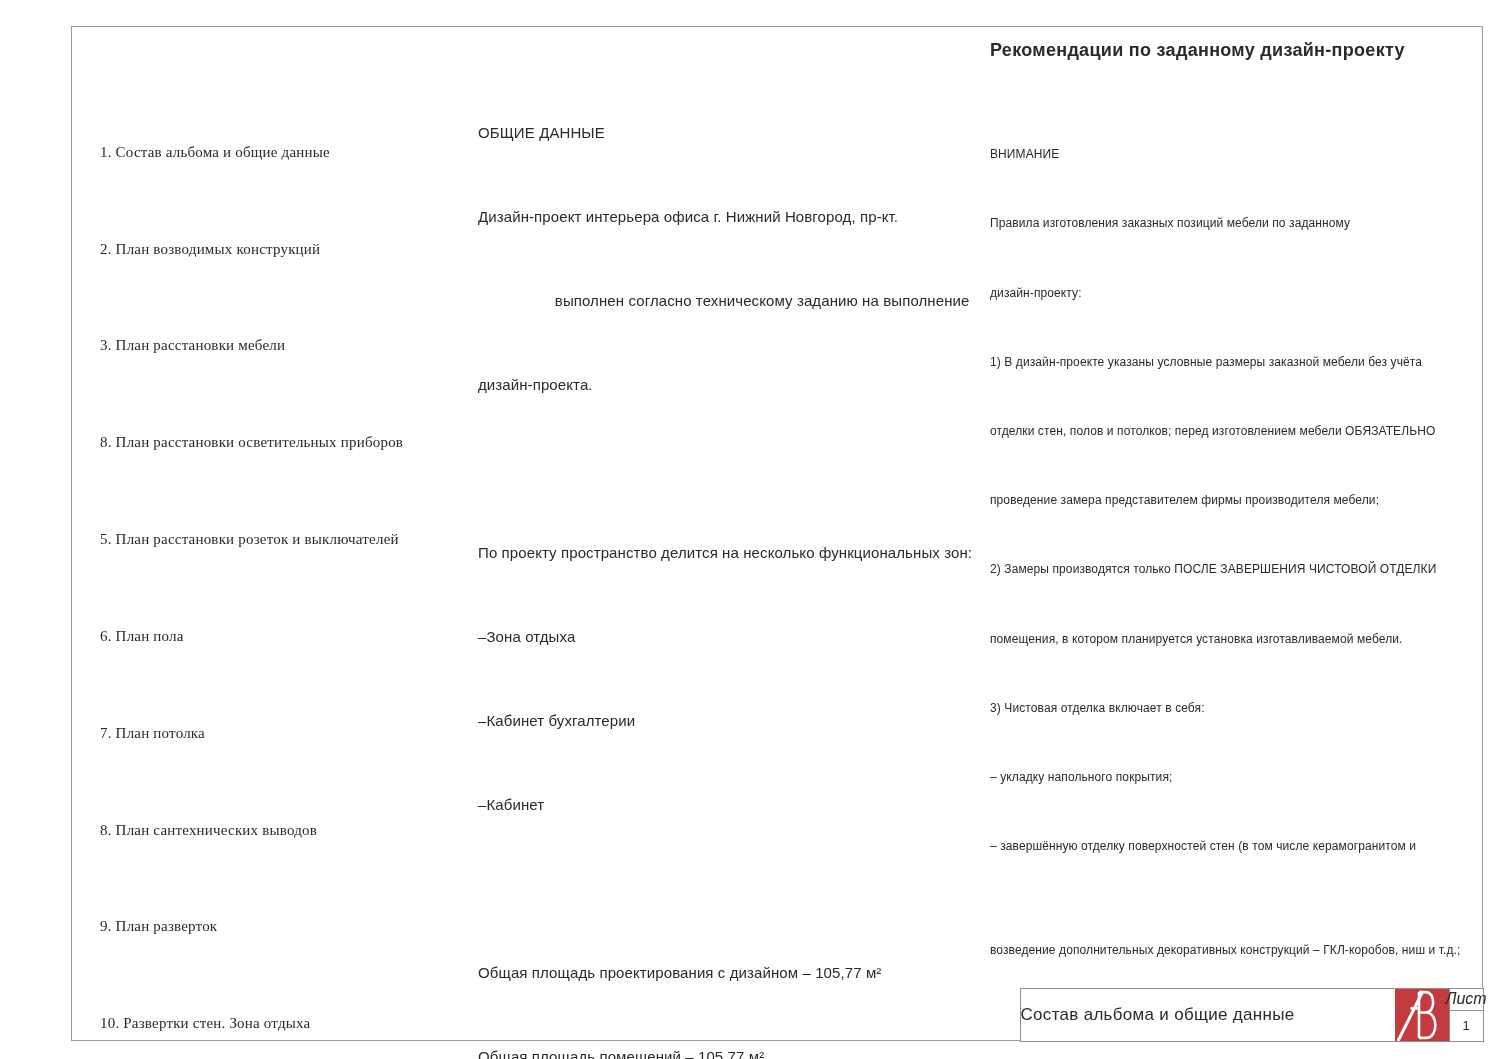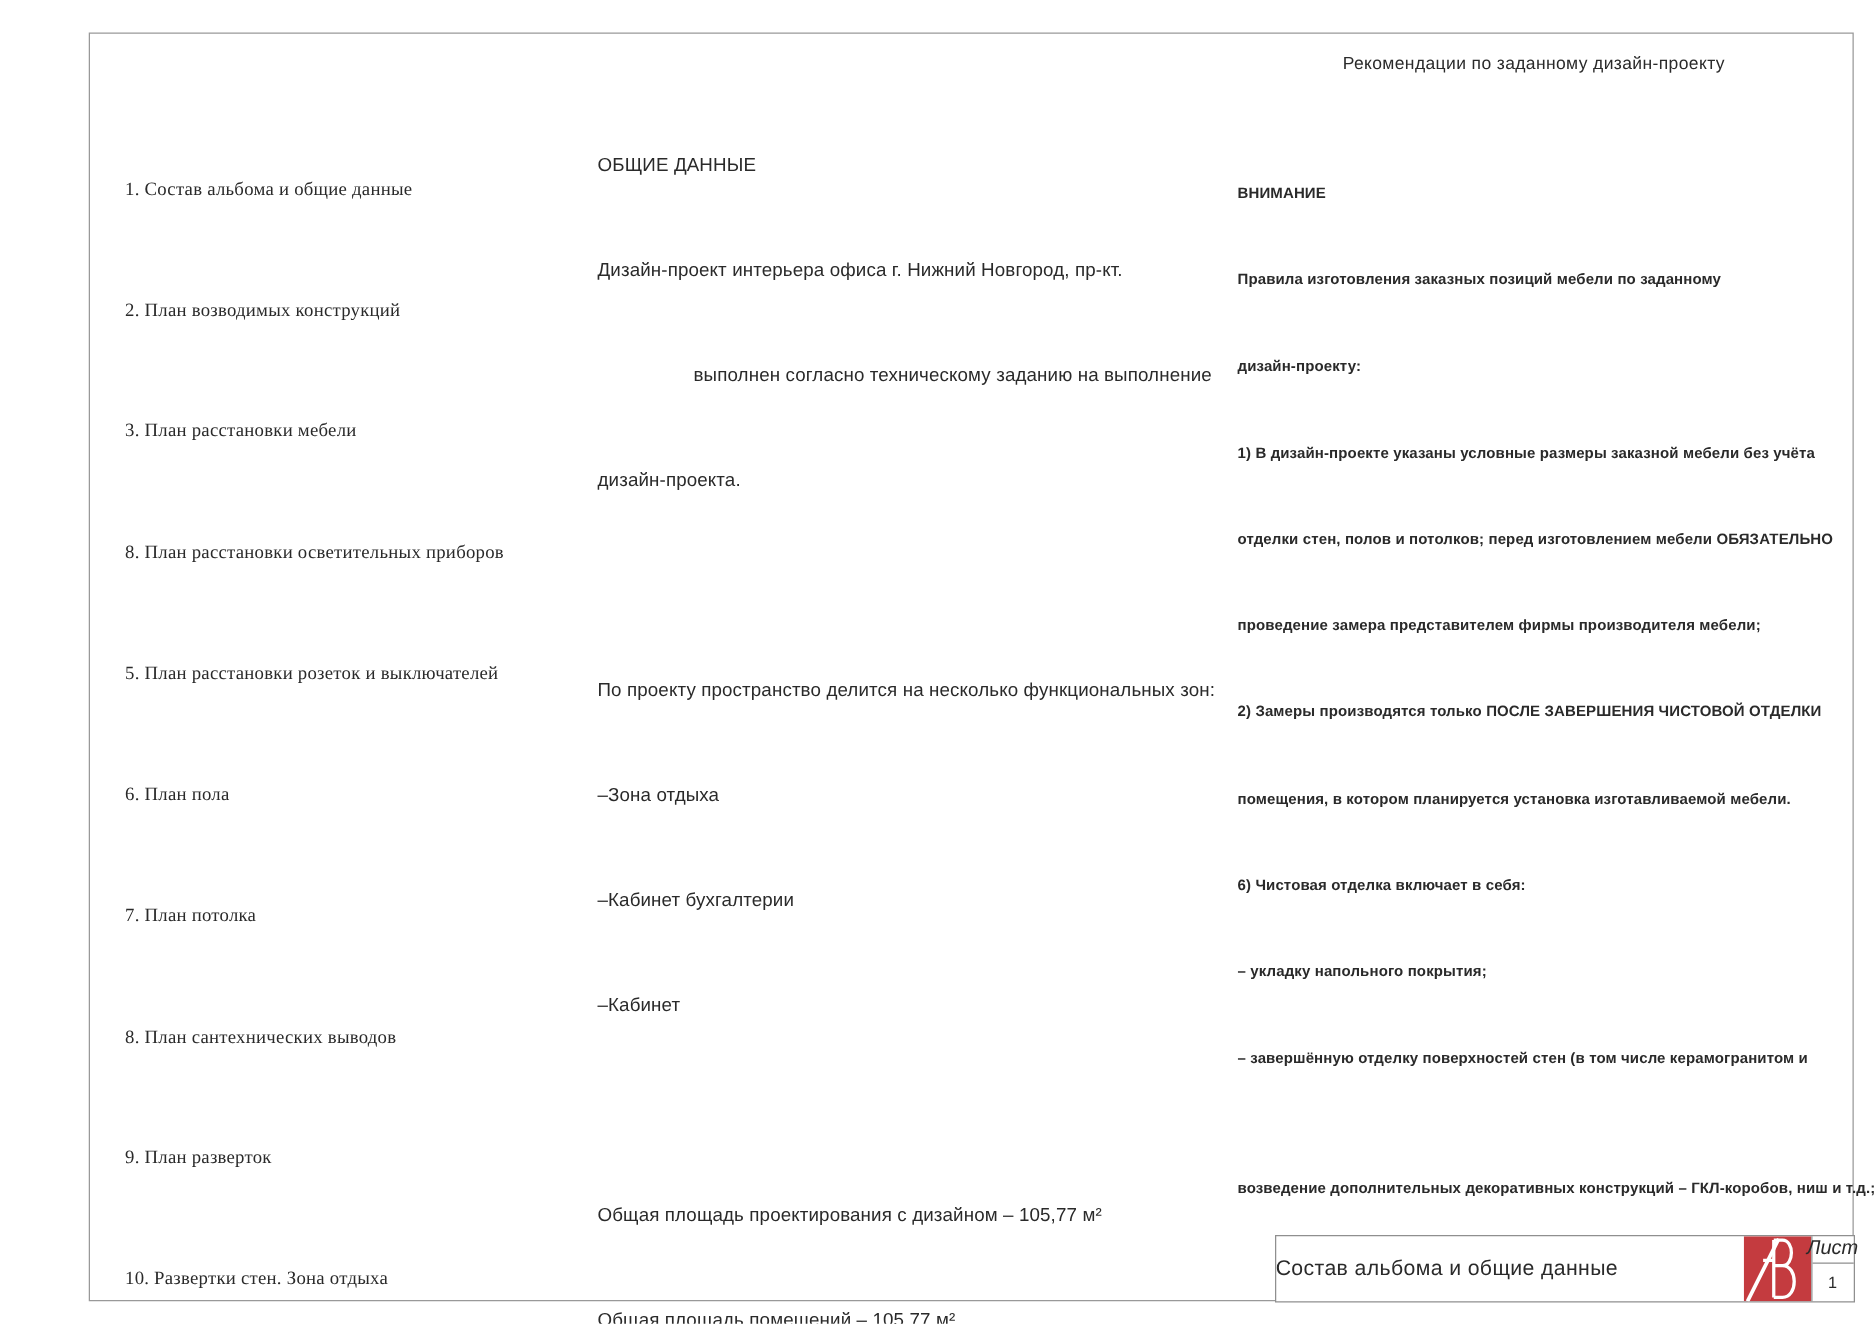--- a/index.html
+++ b/index.html
@@ -51,34 +51,34 @@
   .general-col .ln { min-height: 21px; }
 
   
   .rec-col {
     position: absolute;
     left: 918px;
     top: 12px;
     width: 474px;
   }
   .rec-title {
-    font-size: 14px;
+    font-size: 18px;
     line-height: 22px;
-    text-align: center;
     letter-spacing: 0.3px;
     white-space: pre;
+    font-weight: bold;
   }
   .rec-body {
     margin-top: 16px;
     font-size: 12px;
     line-height: 17.3px;
     letter-spacing: 0.1px;
     white-space: pre;
   }
-  .rec-body .ln { min-height: 17.3px; font-weight: bold; }
+  .rec-body .ln { min-height: 17.3px; }
 
   
   .titleblock {
     position: absolute;
     right: -1.5px;
     bottom: -1.5px;
     width: 464px;
     height: 54px;
     border: 1.5px solid #8f8f8f;
     box-sizing: border-box;
@@ -251,21 +251,21 @@
         <div class="ln">1) В дизайн-проекте указаны условные размеры заказной мебели без учёта</div>
       
         <div class="ln">отделки стен, полов и потолков; перед изготовлением мебели ОБЯЗАТЕЛЬНО</div>
       
         <div class="ln">проведение замера представителем фирмы производителя мебели;</div>
       
         <div class="ln">2) Замеры производятся только ПОСЛЕ ЗАВЕРШЕНИЯ ЧИСТОВОЙ ОТДЕЛКИ</div>
       
         <div class="ln">помещения, в котором планируется установка изготавливаемой мебели.</div>
       
-        <div class="ln">6) Чистовая отделка включает в себя:</div>
+        <div class="ln">3) Чистовая отделка включает в себя:</div>
       
         <div class="ln">– укладку напольного покрытия;</div>
       
         <div class="ln">– завершённую отделку поверхностей стен (в том числе керамогранитом и</div>
       
       
       
         <div class="ln">возведение дополнительных декоративных конструкций – ГКЛ-коробов, ниш и т.д.;</div>
       
         

